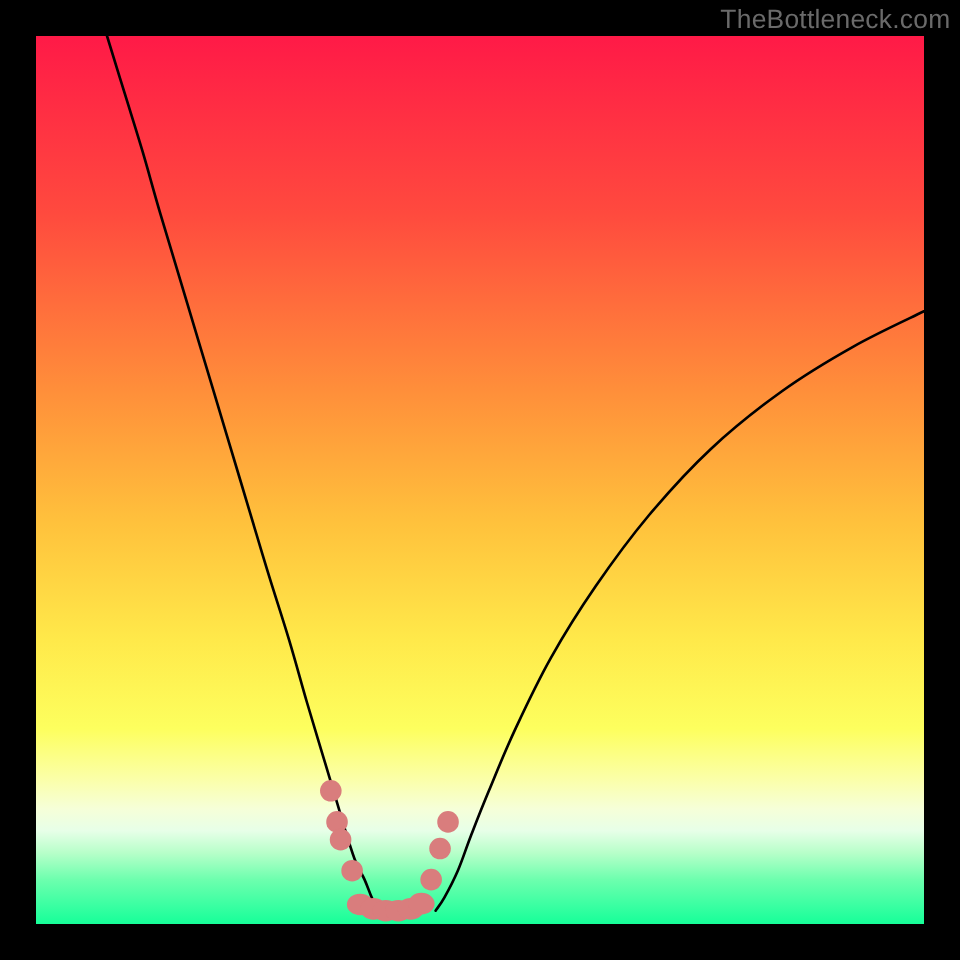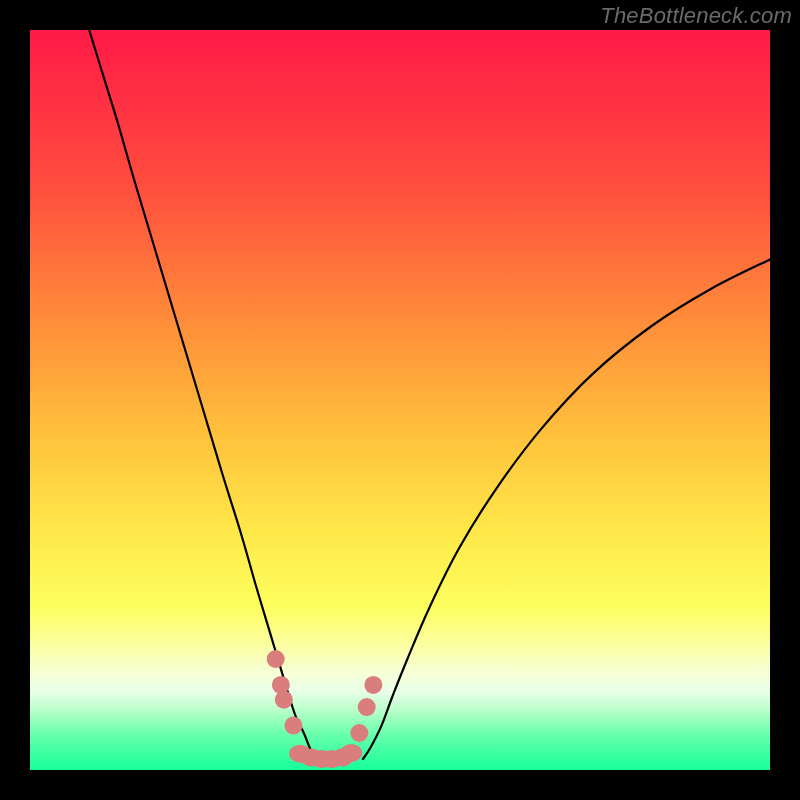--- a/index.html
+++ b/index.html
@@ -11,21 +11,20 @@
     background: #000;
     font-family: Arial, Helvetica, sans-serif;
   }
   .frame {
     position: absolute;
     left: 0;
     top: 0;
     width: 800px;
     height: 800px;
     background: #000;
-    font-style: italic;
   }
   .plot-area {
     position: absolute;
     left: 30px;
     top: 30px;
     width: 740px;
     height: 740px;
     overflow: hidden;
   }
   .watermark {

